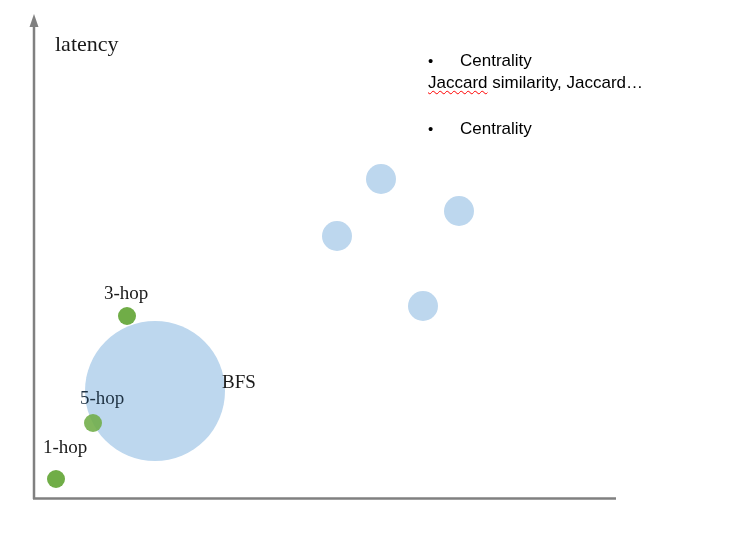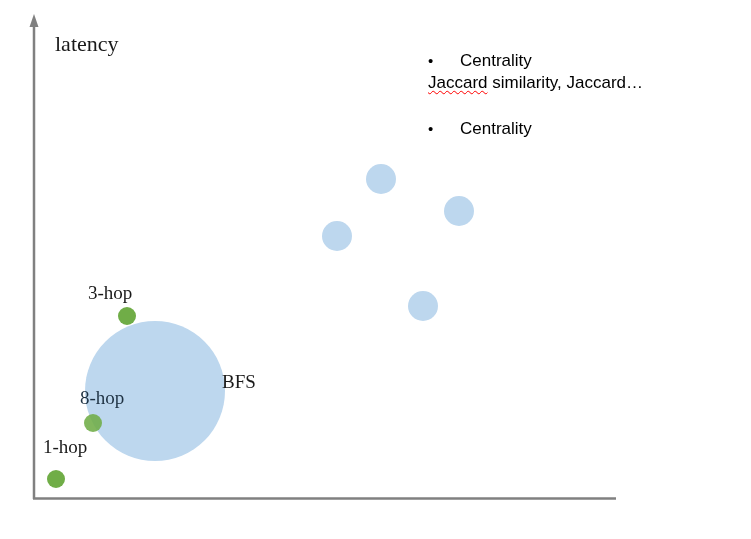--- a/index.html
+++ b/index.html
@@ -144,23 +144,23 @@
   <div class="bubble bubble-blue" style="left:444px; top:196px; width:30px; height:30px;"></div>
 
   <div class="bubble bubble-blue" style="left:408px; top:291px; width:30px; height:30px;"></div>
 
   <div class="bubble bubble-green" style="left:118px; top:307px; width:18px; height:18px;"></div>
 
   <div class="bubble bubble-green" style="left:84px; top:414px; width:18px; height:18px; opacity:0.88;"></div>
 
   <div class="bubble bubble-green" style="left:47px; top:470px; width:18px; height:18px;"></div>
 
-  <div class="bubble-label dark" style="left:88px; top:282px;">3-hop</div>
+  <div class="bubble-label dark" style="left:104px; top:282px;">3-hop</div>
 
-  <div class="bubble-label" style="left:80px; top:387px;">8-hop</div>
+  <div class="bubble-label" style="left:80px; top:387px;">5-hop</div>
 
   <div class="bubble-label dark" style="left:43px; top:436px;text-align:right;">1-hop</div>
 
   <div class="bubble-label dark" style="left:222px; top:371px;">BFS</div>
 
   <div id="legend">
 
     <div class="legend-group">
       <div class="legend-head">
         <span class="legend-bullet">•</span>

